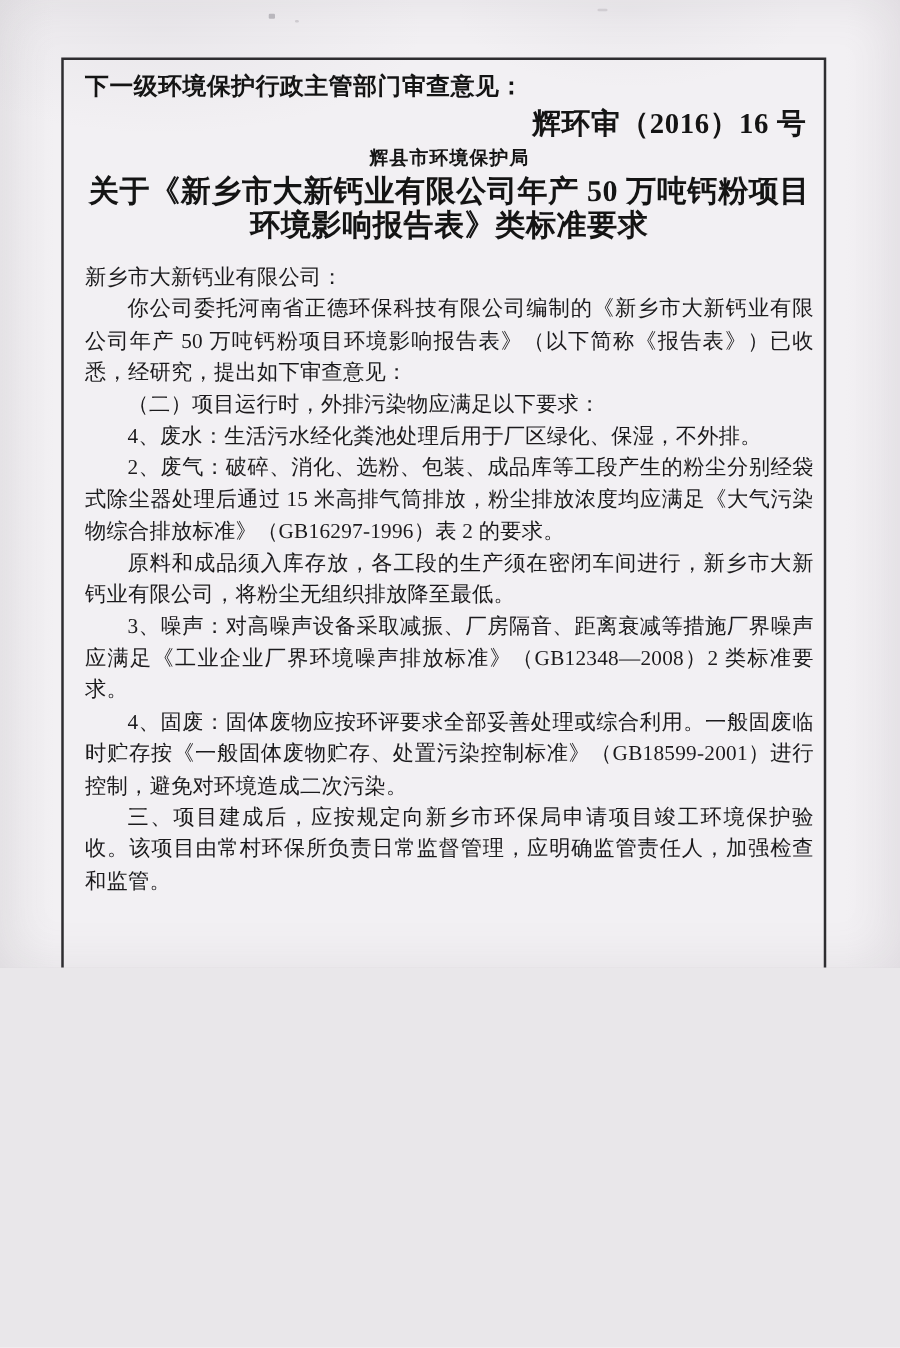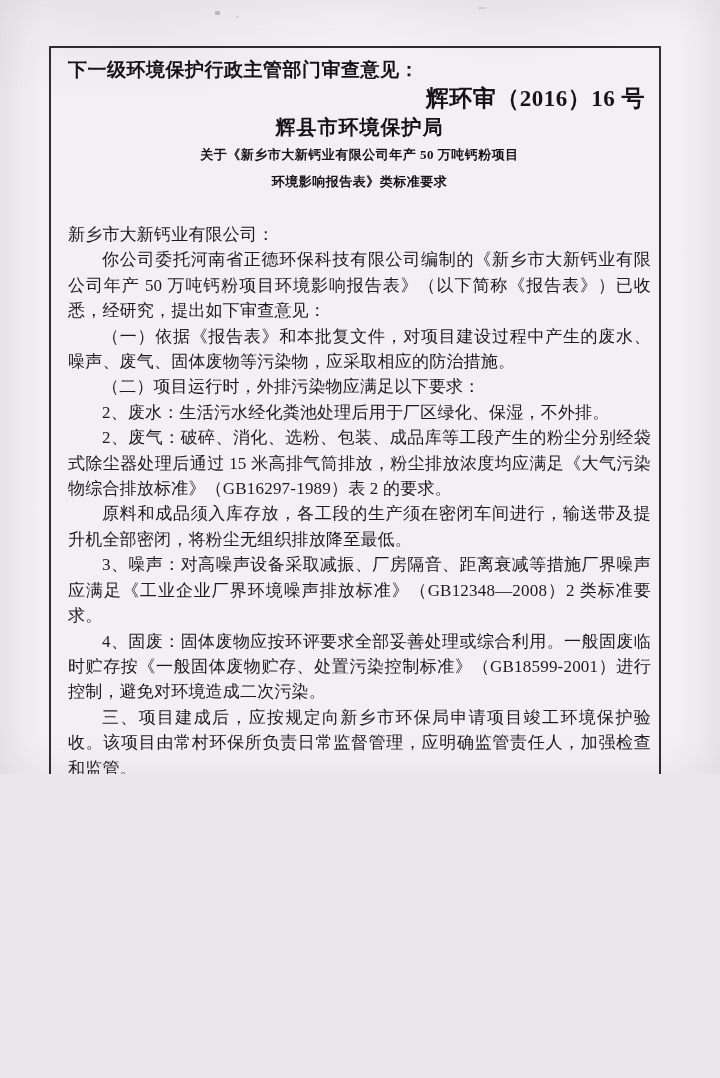--- a/index.html
+++ b/index.html
@@ -18,23 +18,23 @@
   }
   .speck{position:absolute;background:#8a8790;border-radius:1px;opacity:.5;}
   .doc-box{
     position:absolute;left:49px;top:46px;width:612px;height:971px;
     box-sizing:border-box;border:2px solid #2e2d30;
     padding:8px 8px 0 17px;
     color:#141414;
   }
   .hdr-label{font-size:19px;font-weight:bold;line-height:24px;margin-top:2px;letter-spacing:.5px;}
   .doc-number{font-size:23px;font-weight:bold;line-height:26px;margin-top:4px;text-align:right;padding-right:6px;letter-spacing:.5px;}
-  .agency{font-size:20px;font-weight:bold;line-height:27px;margin-top:2px;text-align:center;letter-spacing:1px;}
-  .doc-title{font-size:13px;font-weight:bold;line-height:27px;text-align:center;letter-spacing:.5px;}
-  .body-text{margin-top:27px;}
+  .agency{font-size:15px;font-weight:bold;line-height:27px;margin-top:2px;text-align:center;letter-spacing:1px;}
+  .doc-title{font-size:24px;font-weight:bold;line-height:27px;text-align:center;letter-spacing:.5px;}
+  .body-text{margin-top:14px;}
   .body-text p{
     margin:0;font-size:17px;line-height:25.4px;
     text-align:justify;text-indent:2em;letter-spacing:.2px;
     color:#1b1a1c;
   }
   .body-text p.salutation{text-indent:0;}
   .handler{
     position:absolute;left:24px;top:899px;
     font-size:17px;font-weight:bold;letter-spacing:1px;color:#1b1a1c;
   }
@@ -69,25 +69,24 @@
 
     <div class="hdr-label">下一级环境保护行政主管部门审查意见：</div>
     <div class="doc-number">辉环审（2016）16 号</div>
     <div class="agency">辉县市环境保护局</div>
     <div class="doc-title">关于《新乡市大新钙业有限公司年产 50 万吨钙粉项目</div>
     <div class="doc-title">环境影响报告表》类标准要求</div>
 
     <div class="body-text">
       <p class="salutation">新乡市大新钙业有限公司：</p>
       <p>你公司委托河南省正德环保科技有限公司编制的《新乡市大新钙业有限公司年产 50 万吨钙粉项目环境影响报告表》（以下简称《报告表》）已收悉，经研究，提出如下审查意见：</p>
-      <p>（一）依据《报告表》和本批复文件，对项目建设过程中产生的废水、噪声、废气、固体废物等污染物，应采取相应的防治措施。</p>
       <p>（二）项目运行时，外排污染物应满足以下要求：</p>
-      <p>2、废水：生活污水经化粪池处理后用于厂区绿化、保湿，不外排。</p>
-      <p>2、废气：破碎、消化、选粉、包装、成品库等工段产生的粉尘分别经袋式除尘器处理后通过 15 米高排气筒排放，粉尘排放浓度均应满足《大气污染物综合排放标准》（GB16297-1989）表 2 的要求。</p>
-      <p>原料和成品须入库存放，各工段的生产须在密闭车间进行，输送带及提升机全部密闭，将粉尘无组织排放降至最低。</p>
+      <p>4、废水：生活污水经化粪池处理后用于厂区绿化、保湿，不外排。</p>
+      <p>2、废气：破碎、消化、选粉、包装、成品库等工段产生的粉尘分别经袋式除尘器处理后通过 15 米高排气筒排放，粉尘排放浓度均应满足《大气污染物综合排放标准》（GB16297-1996）表 2 的要求。</p>
+      <p>原料和成品须入库存放，各工段的生产须在密闭车间进行，新乡市大新钙业有限公司，将粉尘无组织排放降至最低。</p>
       <p>3、噪声：对高噪声设备采取减振、厂房隔音、距离衰减等措施厂界噪声应满足《工业企业厂界环境噪声排放标准》（GB12348—2008）2 类标准要求。</p>
       <p>4、固废：固体废物应按环评要求全部妥善处理或综合利用。一般固废临时贮存按《一般固体废物贮存、处置污染控制标准》（GB18599-2001）进行控制，避免对环境造成二次污染。</p>
       <p>三、项目建成后，应按规定向新乡市环保局申请项目竣工环境保护验收。该项目由常村环保所负责日常监督管理，应明确监管责任人，加强检查和监管。</p>
     </div>
 
     <div class="handler">经办人:</div>
 
     <svg class="signature-svg" width="230" height="150" viewBox="0 0 230 150">
       <path d="M38 38 q 10 14 3 36 q -8 26 -3 58 q 1 10 -4 14"></path>
       <path d="M18 52 q 22 -10 44 -8"></path>

